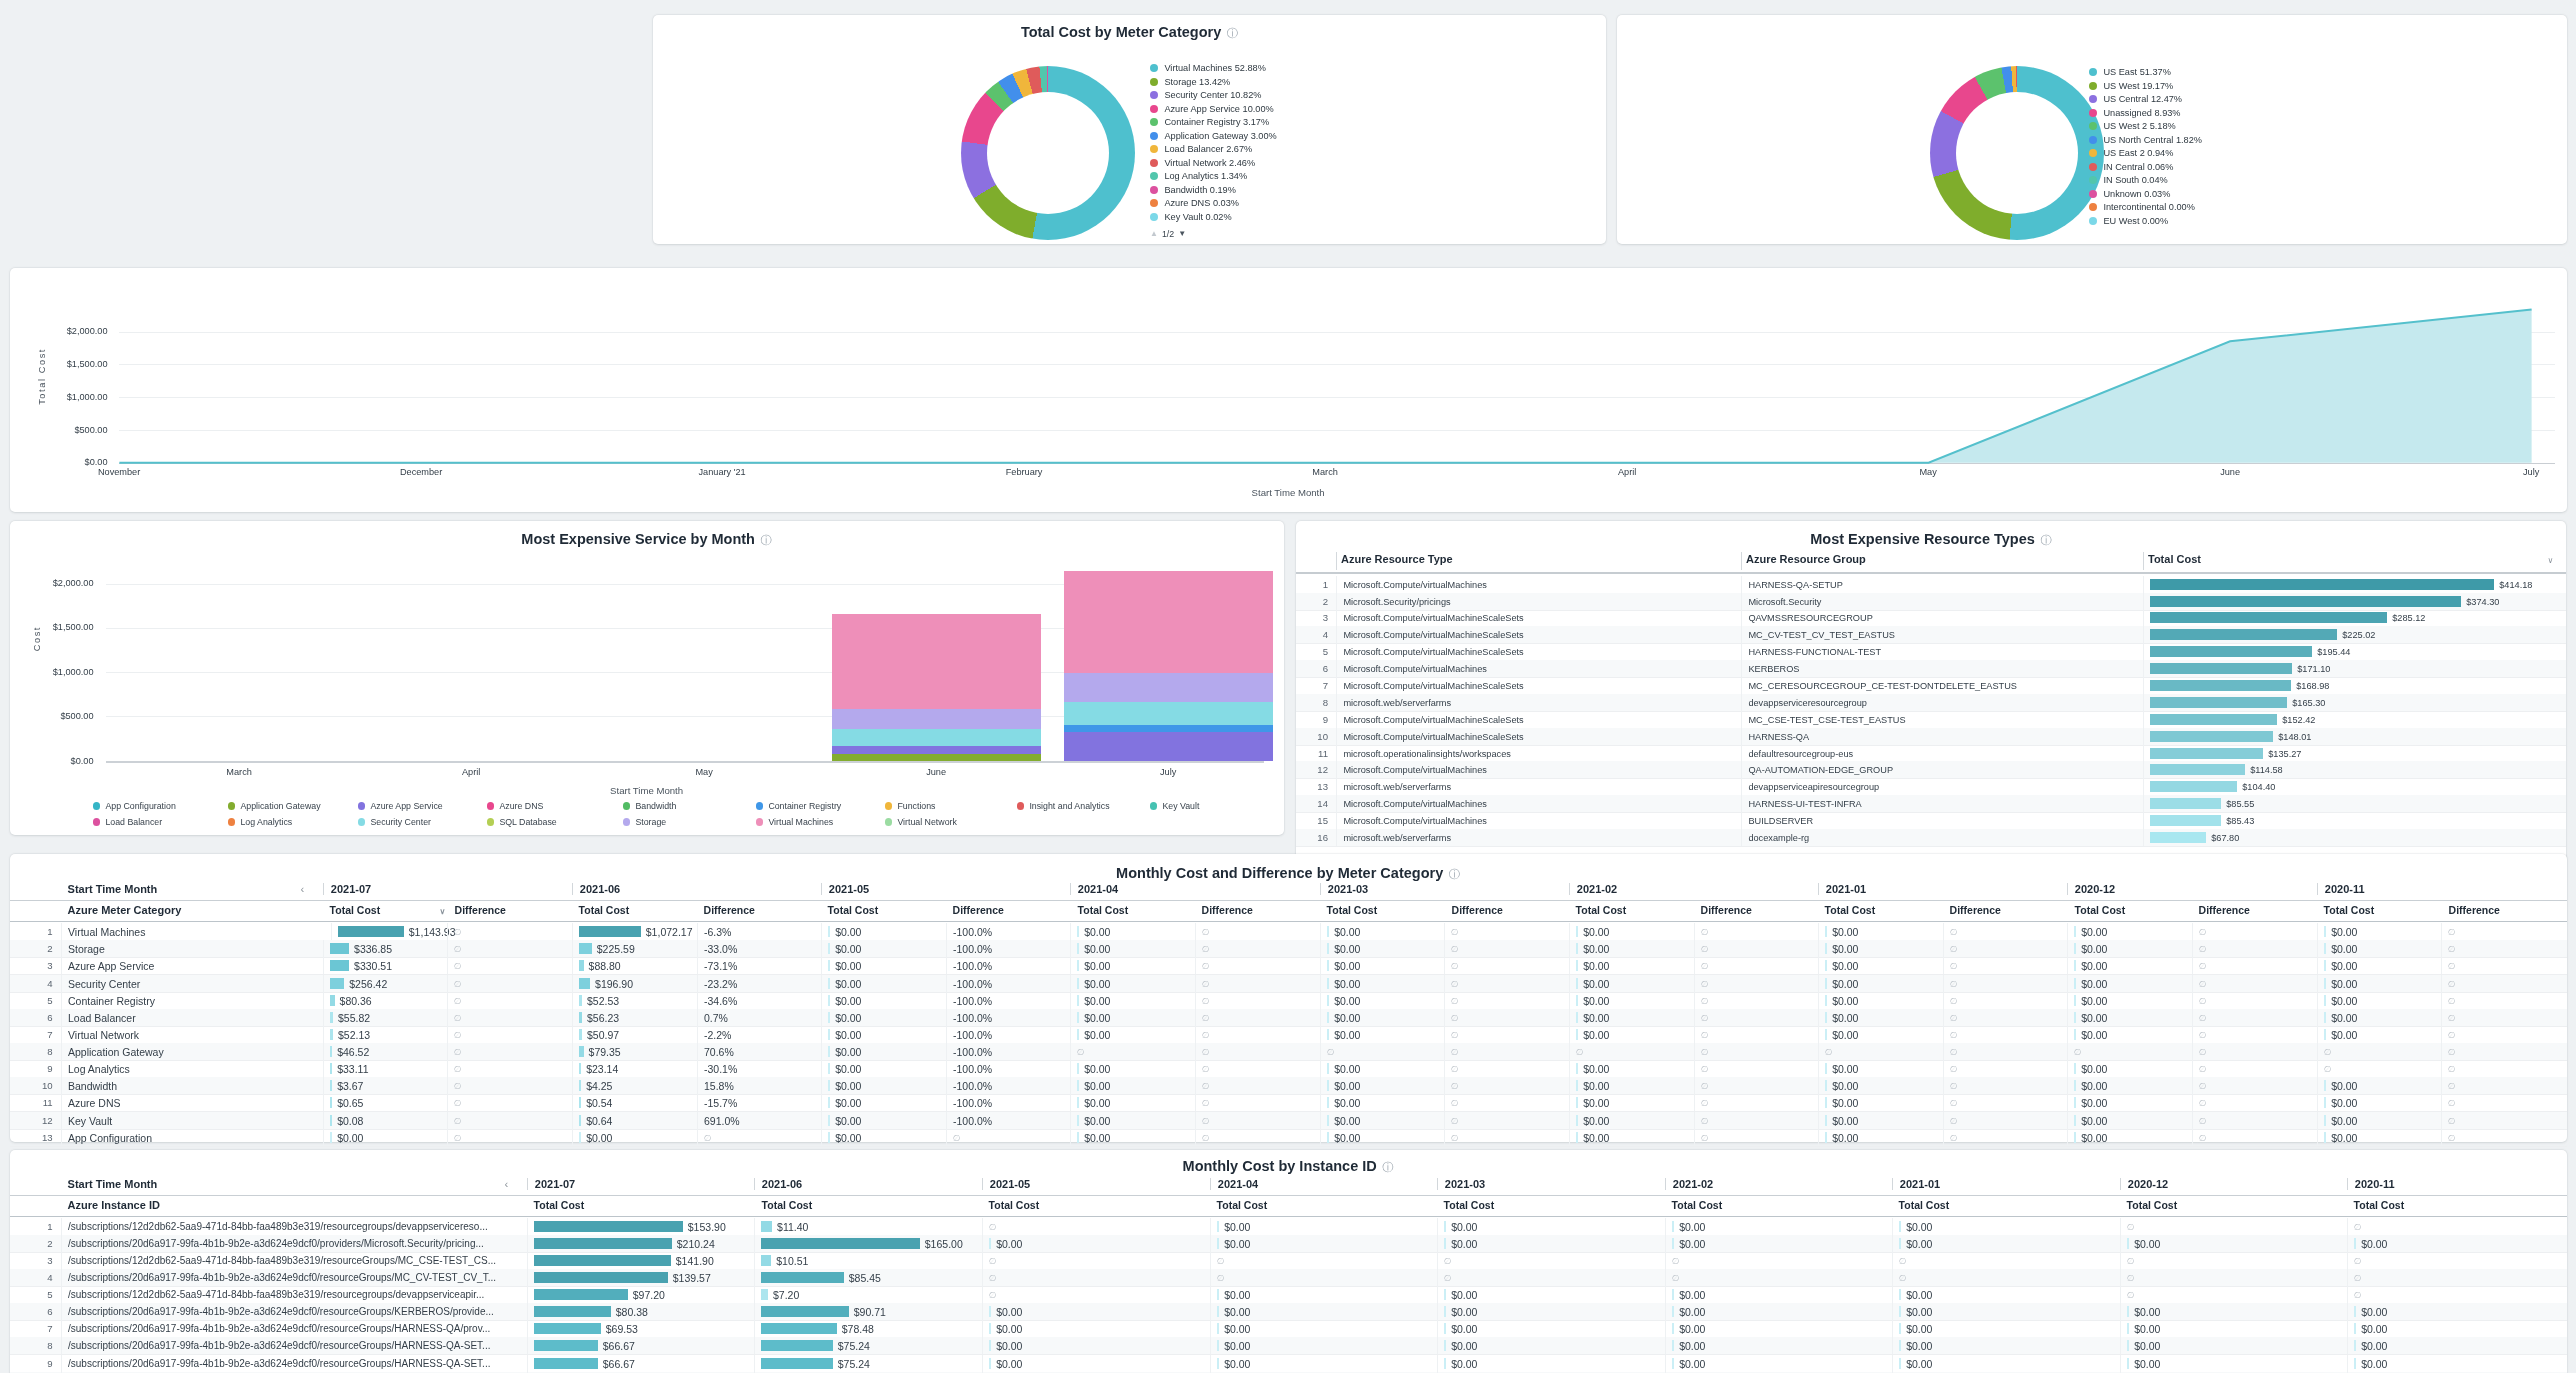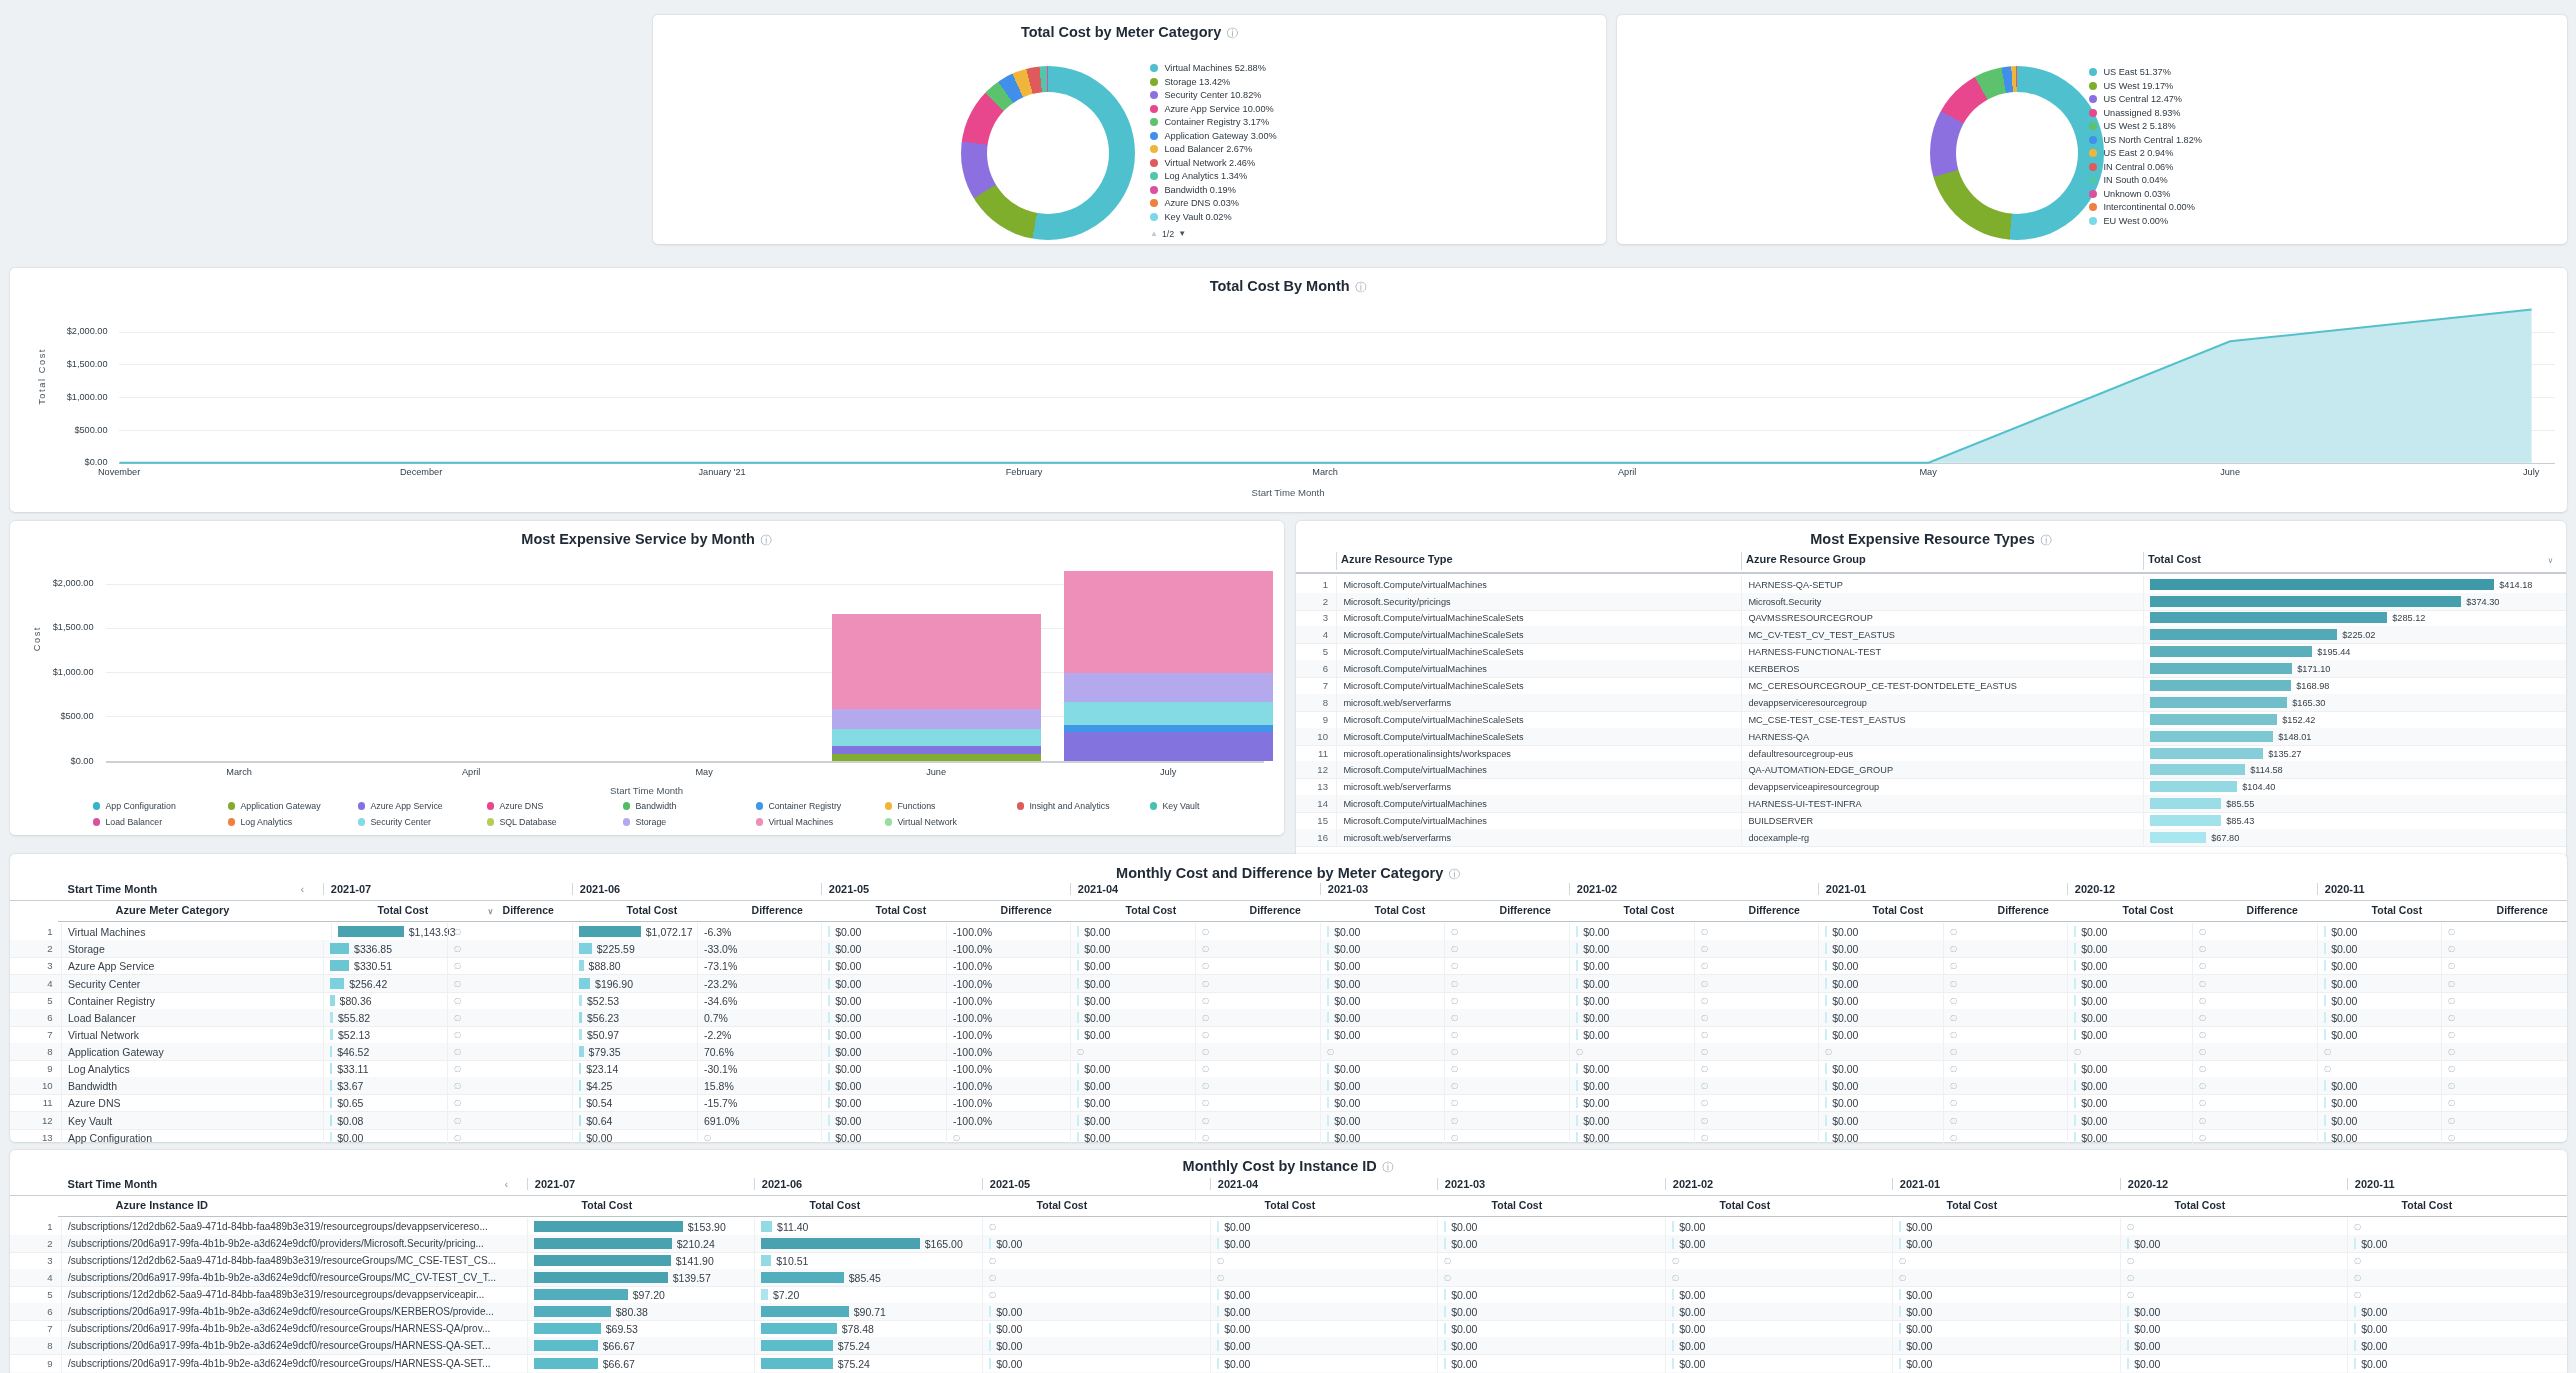--- a/index.html
+++ b/index.html
@@ -29,21 +29,21 @@
   .ytick{position:absolute;text-align:right;font-size:9.2px;color:#333e48;}
   .xtick{position:absolute;text-align:center;font-size:9.2px;color:#333e48;width:113px;}
   .axlabel{position:absolute;text-align:center;font-size:9.6px;color:#4a545e;}
   .vlabel{position:absolute;writing-mode:vertical-rl;transform:rotate(180deg);
           font-size:9.2px;color:#4a545e;letter-spacing:1.6px;}
   .seg{position:absolute;}
   .sclegend-item{position:absolute;display:flex;align-items:center;font-size:8.8px;color:#39434d;white-space:nowrap;}
   .sclegend-item .dot{width:7.2px;height:7.2px;border-radius:50%;margin-right:5.6px;}
   
   .h1row,.h2row{position:absolute;left:0;right:0;}
-  .h1row{border-bottom:1.6px solid #c9cfd4;} .h2row{border-bottom:1.6px solid #bcc4ca;margin-left:48px;}
+  .h1row{border-bottom:1.6px solid #c9cfd4;} .h2row{border-bottom:1.6px solid #bcc4ca;}
   .hlabel{position:absolute;top:2.4px;font-size:11px;font-weight:700;color:#1f2a36;white-space:nowrap;}
   .mh{position:absolute;top:2.4px;font-size:11px;font-weight:700;color:#1f2a36;
       border-left:0.8px solid #d2d7db;padding-left:7.2px;white-space:nowrap;}
   .chev{position:absolute;top:2.4px;color:#8f979e;font-size:11.3px;}
   .sort{color:#8a939c;font-size:8px;margin-left:6.4px;}
   .trow{position:absolute;left:0;right:0;border-bottom:0.8px solid #edeff1;overflow:hidden;}
   .trow.even{background:#f7f9fa;}
   .cell{position:absolute;top:0;height:100%;display:flex;align-items:center;
         padding-left:6.4px;border-left:0.8px solid #eef1f3;overflow:hidden;white-space:nowrap;box-sizing:border-box;}
   .rownum{position:absolute;top:0;height:100%;display:flex;align-items:center;justify-content:flex-end;
@@ -174,23 +174,20 @@
           <span>Intercontinental 0.00%</span>
         </div>
         <div class="li">
           <span class="dot" style="background:#7bd8e8"></span>
           <span>EU West 0.00%</span>
         </div>
       </div>
   </section>
 
   <section class="card" id="month-card" style="left:9.6px;top:268px;width:2557px;height:244px;">
-    <div class="ctitle">
-      <span>Total Cost By Month</span><span class="info">ⓘ</span>
-    </div>
     <div id="month-grid">
         <div class="gl" style="left:109px;right:11.3px;top:64px"></div>
         <div class="gl" style="left:109px;right:11.3px;top:96px"></div>
         <div class="gl" style="left:109px;right:11.3px;top:129px"></div>
         <div class="gl" style="left:109px;right:11.3px;top:162px"></div>
         <div class="gl" style="left:109px;right:11.3px;top:195px;background:#c9ced3"></div>
         <div class="ytick" style="left:0;width:98px;top:58px">$2,000.00</div>
         <div class="ytick" style="left:0;width:98px;top:91px">$1,500.00</div>
         <div class="ytick" style="left:0;width:98px;top:124px">$1,000.00</div>
         <div class="ytick" style="left:0;width:98px;top:157px">$500.00</div>

